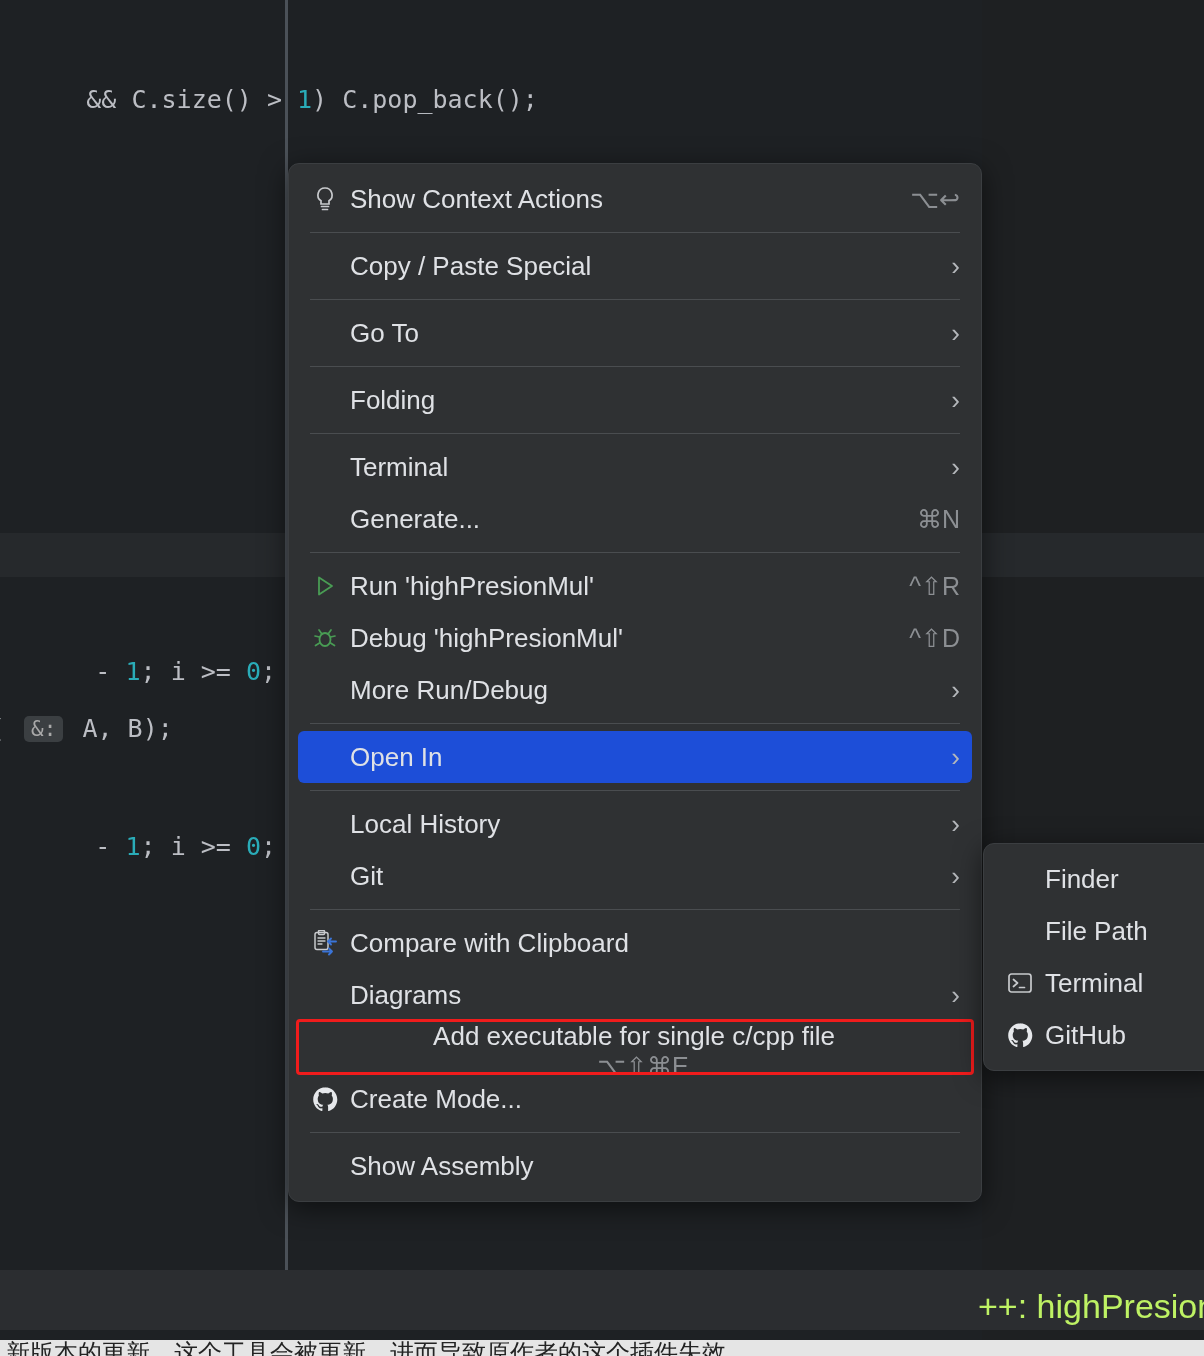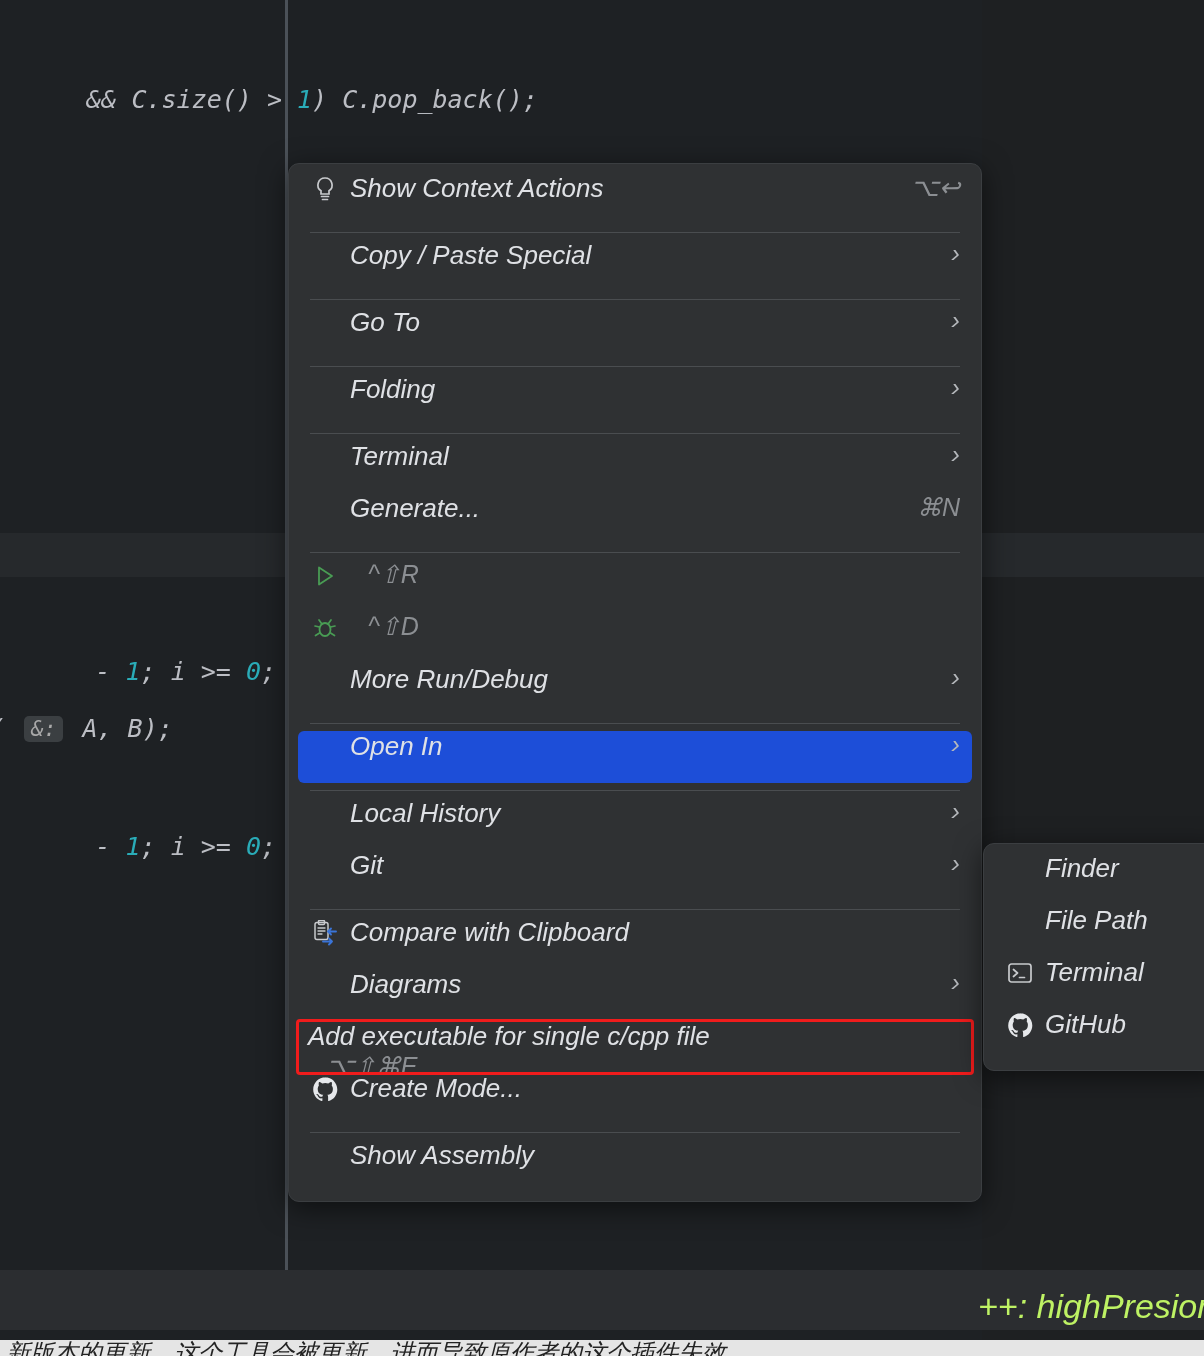--- a/index.html
+++ b/index.html
@@ -2,21 +2,21 @@
 <html><head>
 <meta charset="utf-8">
 <style>
   * { box-sizing: border-box; margin: 0; padding: 0; }
   html, body {
     width: 1204px; height: 1356px;
     overflow: hidden;
     background: #1e2022;
     font-family: "Liberation Sans", sans-serif;
   }
-  #root { position: relative; width: 982px; height: 1356px; font-style: italic; }
+  #root { position: relative; width: 982px; height: 1356px; }
 
   
   .editor {
     position: absolute; inset: 0;
     background: #1e2124;
   }
   .code-line {
     position: absolute;
     font-family: "DejaVu Sans Mono", monospace;
     font-size: 25px;
@@ -77,20 +77,21 @@
     width: 694px;
     background: #2f3133;
     border-radius: 11px;
     border: 1px solid #3b3e41;
     box-shadow: 0 6px 28px rgba(0,0,0,.55);
     padding: 9px 0 9px 0;
   }
   .mi {
     position: relative;
     display: flex;
+    align-items: center;
     height: 52px;
     margin: 0 9px;
     padding: 0 12px 0 10px;
     border-radius: 6px;
     color: #dfe1e5;
     font-size: 26px;
     white-space: nowrap;
   }
   .mi .ic {
     width: 34px; min-width: 34px;
@@ -222,30 +223,32 @@
     </div>
 
     <div class="sep"></div>
 
     <div class="mi">
       <span class="ic">
         <svg width="22" height="24" viewBox="0 0 22 24">
             <path d="M5 3.5 18 12 5 20.5z" fill="none" stroke="#499c54" stroke-width="1.8" stroke-linejoin="round"></path>
           </svg>
       </span>
+      <span class="lbl">Run 'highPresionMul'</span>
       <span class="sc">^⇧R</span>
     </div>
 
     <div class="mi">
       <span class="ic">
         <svg width="26" height="24" viewBox="0 0 26 24">
             <ellipse cx="13" cy="13.5" rx="5.5" ry="6.5" fill="none" stroke="#499c54" stroke-width="1.8"></ellipse>
             <path d="M9.5 7.5 7 4M16.5 7.5 19 4M7.5 11 3 10M18.5 11 23 10M7.5 17 3.5 19.5M18.5 17 22.5 19.5" stroke="#499c54" stroke-width="1.7" stroke-linecap="round"></path>
           </svg>
       </span>
+      <span class="lbl">Debug 'highPresionMul'</span>
       <span class="sc">^⇧D</span>
     </div>
 
     <div class="mi">
       <span class="ic"></span>
       <span class="lbl">More Run/Debug</span>
       <span class="arw">›</span>
     </div>
 
     <div class="sep"></div>

